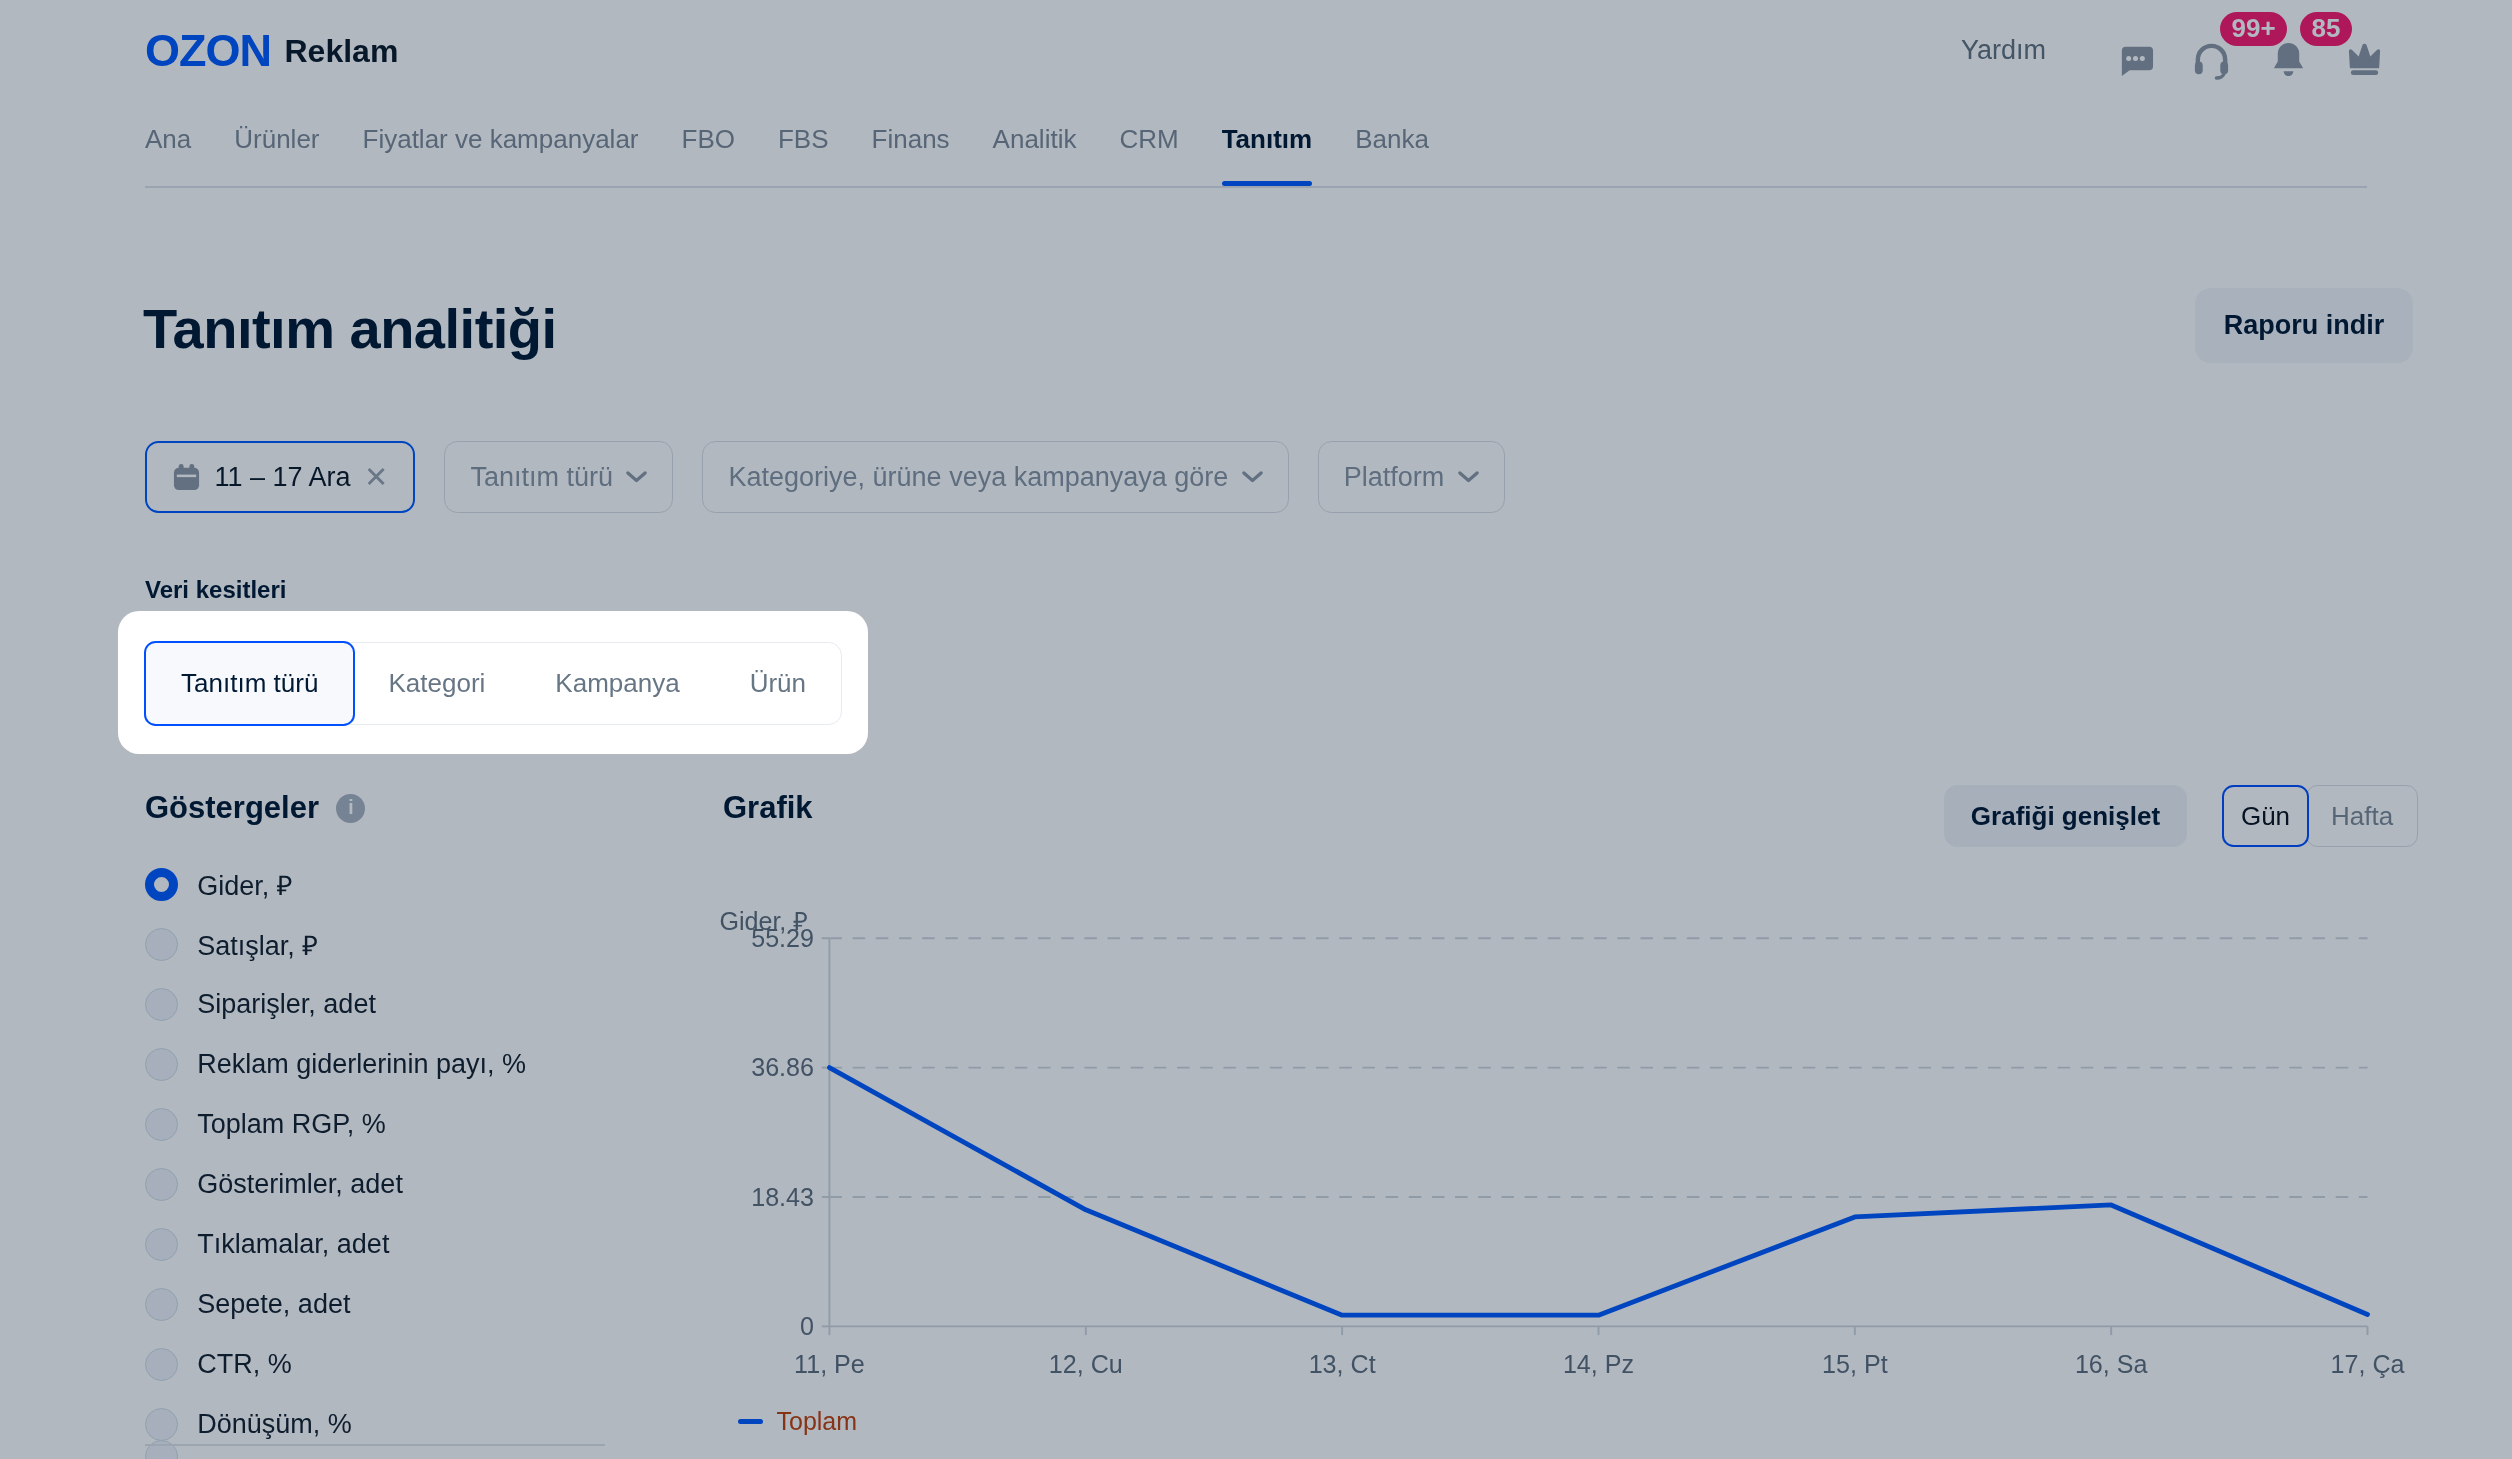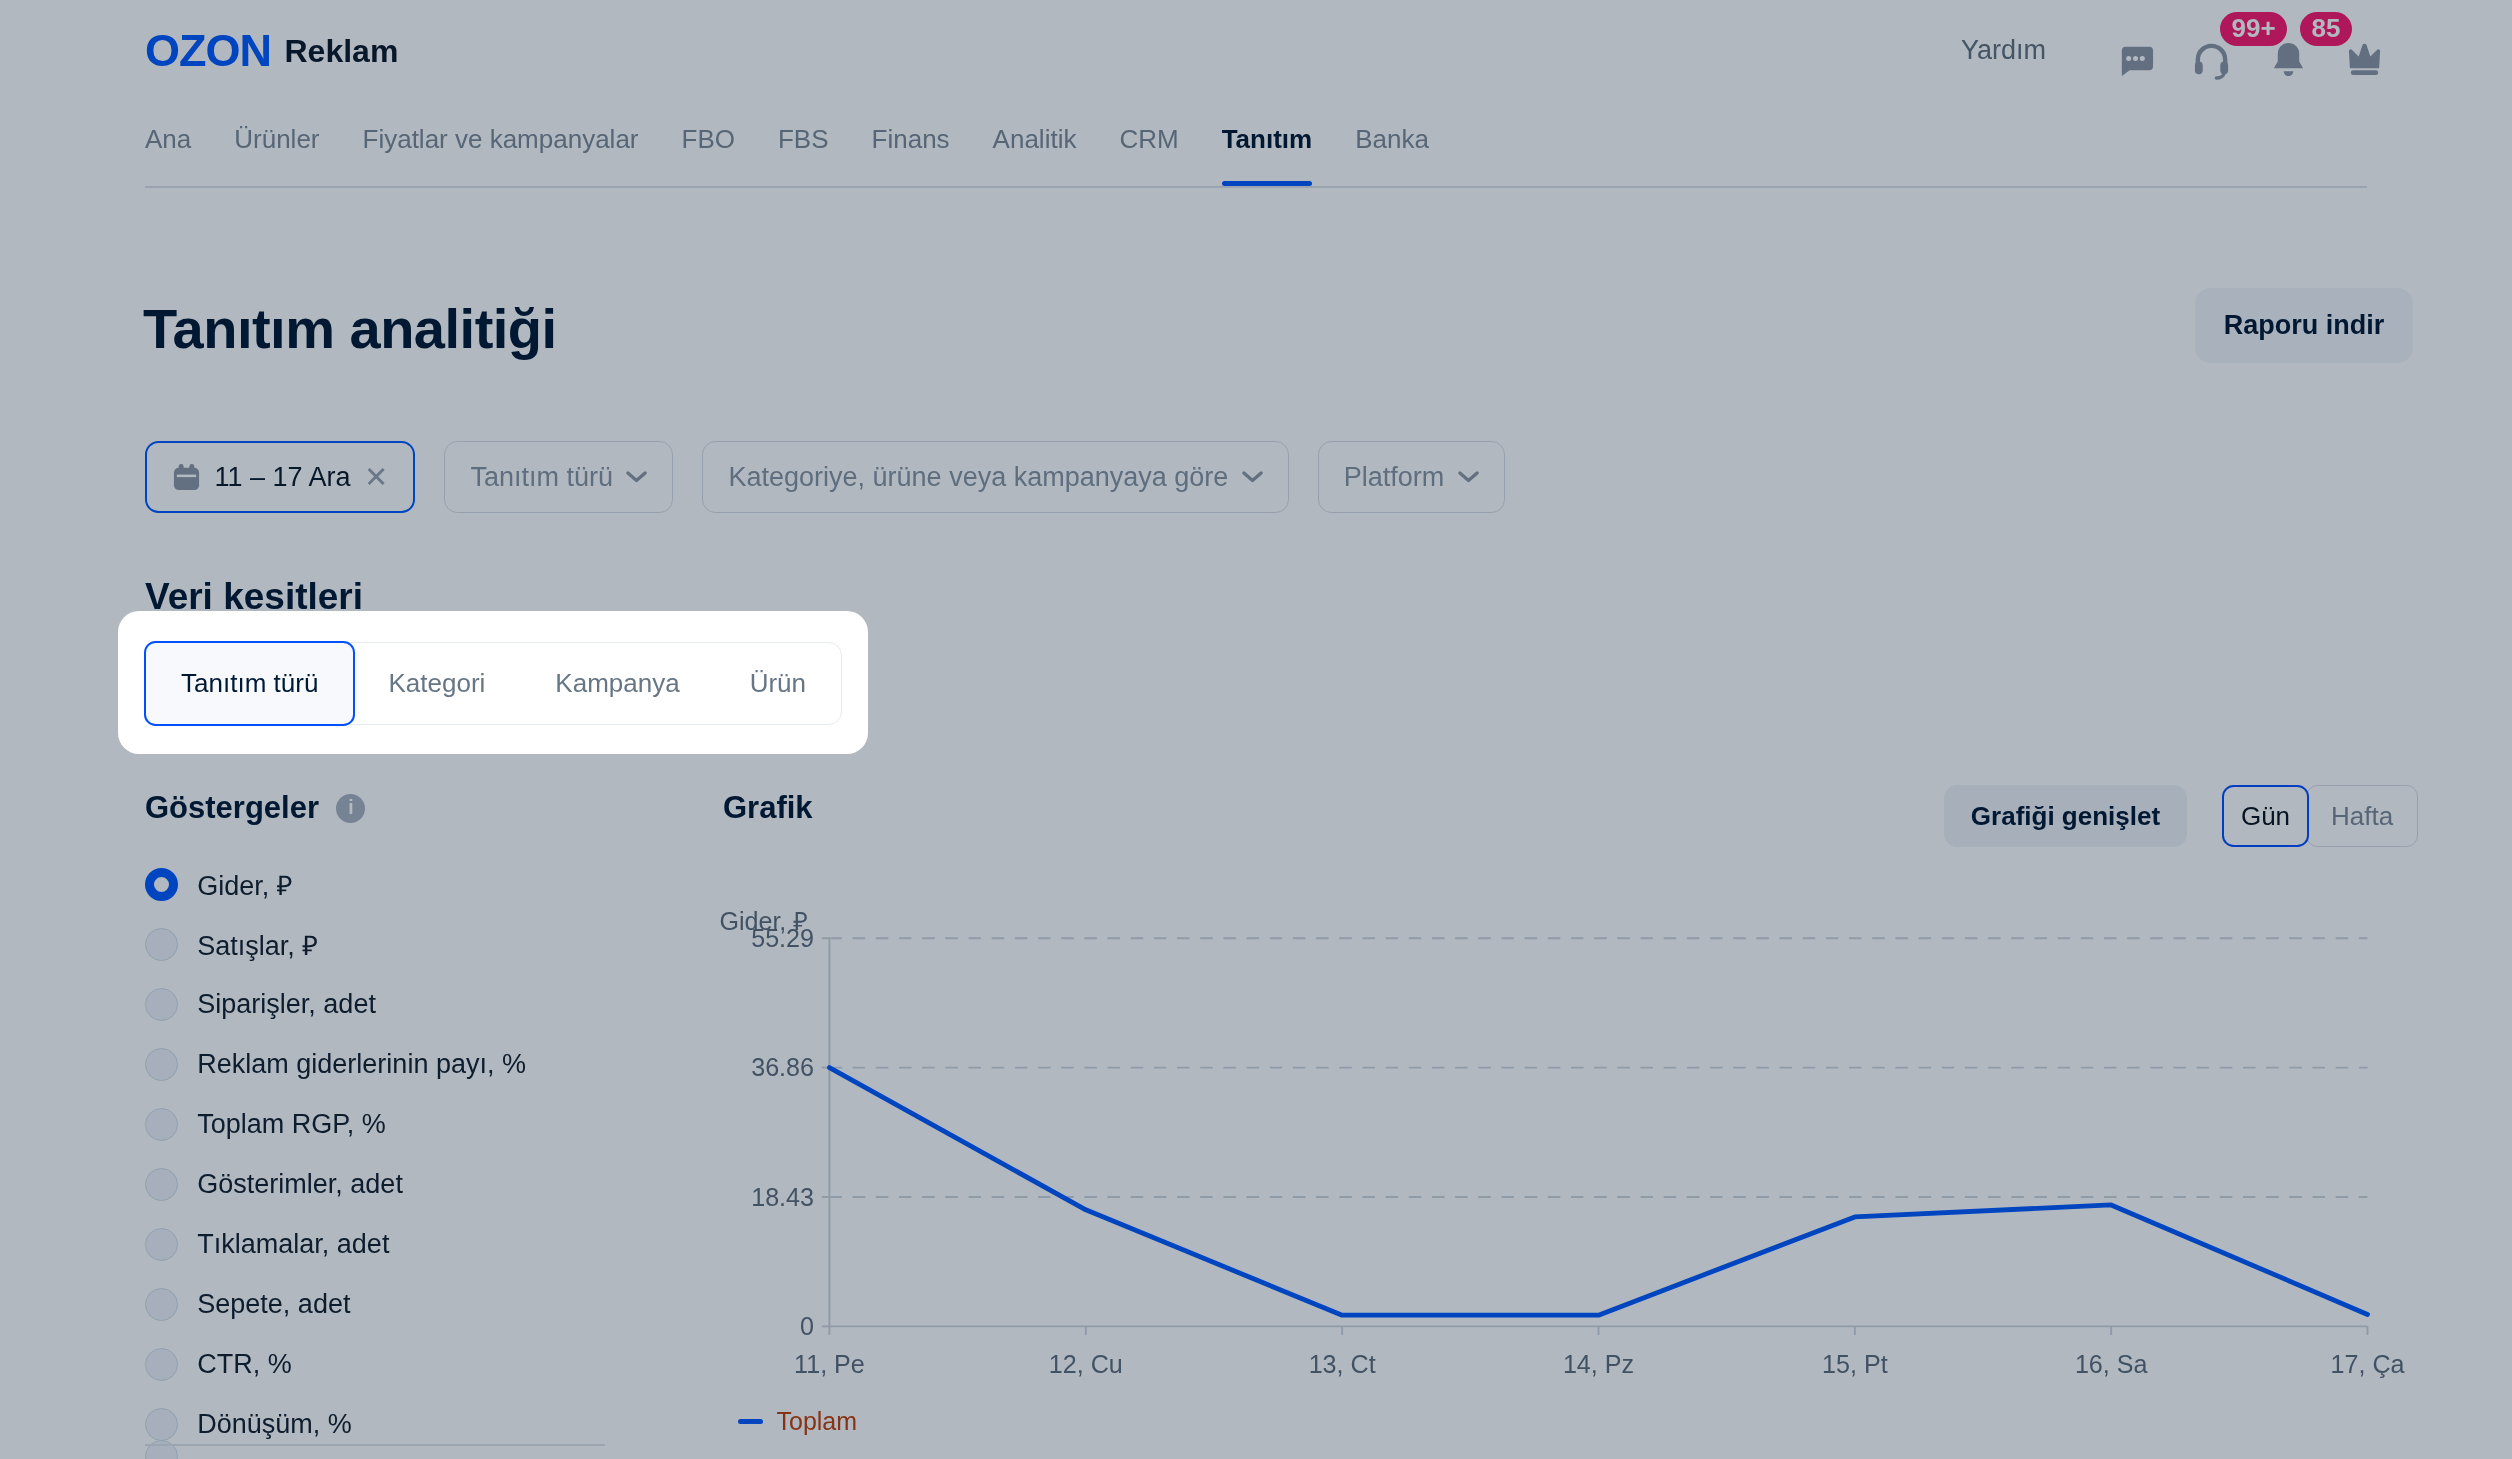--- a/index.html
+++ b/index.html
@@ -31,21 +31,21 @@
               font-size:27px;font-weight:600;cursor:pointer;}
 
   
   .filters{position:absolute;left:145px;top:441px;display:flex;gap:29px;}
   .chip{height:72px;border:1.9px solid #d9dee4;border-radius:13.5px;display:flex;align-items:center;
         padding:2px 25px;gap:13.5px;font-size:27px;color:#8795a3;background:#fff;box-sizing:border-box;cursor:pointer;}
   .chip.date{border:2.9px solid #005bff;color:#0b1a29;font-weight:500;}
   .chip .x{font-size:29px;color:#97a3b0;line-height:1;}
 
   
-  .slices-heading{position:absolute;left:145px;top:576px;font-size:37px;font-weight:700;}
+  .slices-heading{position:absolute;left:145px;top:576px;font-size:24px;font-weight:700;}
   .tab-group{position:absolute;left:145px;top:642px;height:83px;border:1.9px solid #e6ebf1;border-radius:13.5px;
              display:flex;align-items:stretch;background:#fff;box-sizing:border-box;}
   .tab{display:flex;align-items:center;padding:0 35px;font-size:26px;color:#677685;cursor:pointer;white-space:nowrap;}
   .tab.selected{margin:-1.9px;border:2.9px solid #0050ff;border-radius:11.6px;background:#f7f9fc;
                 color:#001a34;font-weight:500;}
 
   
   .ind-heading{position:absolute;left:145px;top:790px;font-size:31px;font-weight:700;display:flex;align-items:center;gap:17.4px;}
   .info-dot{width:29px;height:29px;border-radius:50%;background:#aab4c0;color:#fff;display:flex;
             align-items:center;justify-content:center;font-size:19.3px;font-weight:700;cursor:pointer;}

